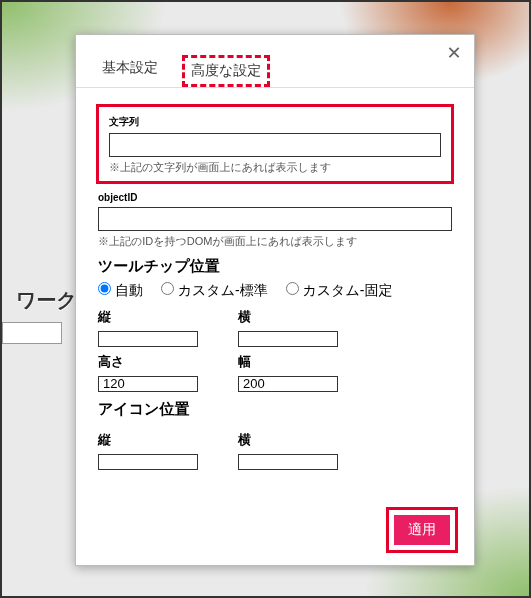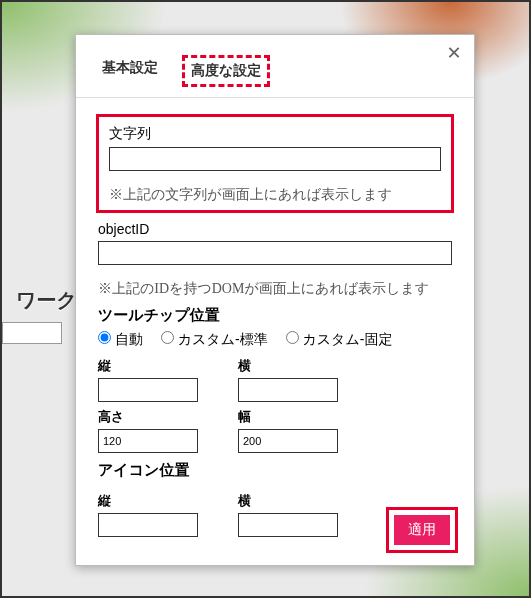--- a/index.html
+++ b/index.html
@@ -37,60 +37,59 @@
     box-shadow: 0 2px 10px rgba(0,0,0,0.3);
   }
   .close-btn {
     position: absolute; right: 10px; top: 8px;
     width: 20px; height: 20px; cursor: pointer;
     color: #666; font-size: 18px; line-height: 20px;
     text-align: center;
   }
   .tabs {
     display: flex; gap: 18px;
-    padding: 20px 20px 10px 20px;
+    padding: 20px 20px 0 20px;
     border-bottom: 1px solid #ddd;
-    font-weight: bold;
   }
   .tab {
     font-size: 14px; color: #333; cursor: pointer;
     padding: 4px 6px;
   }
   .tab-highlight {
     border: 3px dashed #e4002b;
   }
   .panel-body { padding: 16px 20px 12px 20px; }
   .section-row {
     display: flex; justify-content: space-between; align-items: baseline;
     margin-bottom: 8px;
   }
   .section-title { font-size: 15px; font-weight: bold; }
   .detail-link { font-size: 13px; color: #0066cc; text-decoration: underline; cursor: pointer; }
   .boxed-red {
     border: 3px solid #e4002b;
     padding: 8px 10px 6px 10px;
     margin-bottom: 8px;
   }
-  .field-label { font-size: 14px; font-weight: normal; margin-bottom: 4px; }
+  .field-label { font-size: 10px; font-weight: bold; margin-bottom: 4px; }
   .wide-input {
     width: 100%; height: 24px;
     border: 1px solid #333; font-size: 13px; padding: 2px 4px;
   }
-  .hint { font-size: 14px; color: #555; margin-top: 15px; font-family: Liberation Serif, serif; }
+  .hint { font-size: 11px; color: #555; margin-top: 3px; }
   .group { margin-bottom: 8px; padding: 0 2px; }
   .radio-row { font-size: 14px; margin-bottom: 8px; }
   .radio-row label { margin-right: 14px; cursor: pointer; margin-top: 48px; }
   .pair {
     display: flex; gap: 30px; margin-bottom: 6px;
   }
   .pair .col { width: 110px; }
   .pair .col .sublabel { font-size: 13px; font-weight: bold; margin-bottom: 3px; }
   .small-input {
-    width: 100px; height: 24px;
-    border: 1px solid #333; font-size: 11px; padding: 2px 4px;
+    width: 100px; height: 16px;
+    border: 1px solid #333; font-size: 13px; padding: 2px 4px;
   }
   .apply-wrap {
     position: absolute; right: 16px; bottom: 12px;
     border: 3px solid #e4002b; padding: 5px;
   }
   .apply-btn {
     background: #e91e63; color: #fff; border: none;
     font-size: 14px; padding: 6px 14px; cursor: pointer;
   }
 </style>

